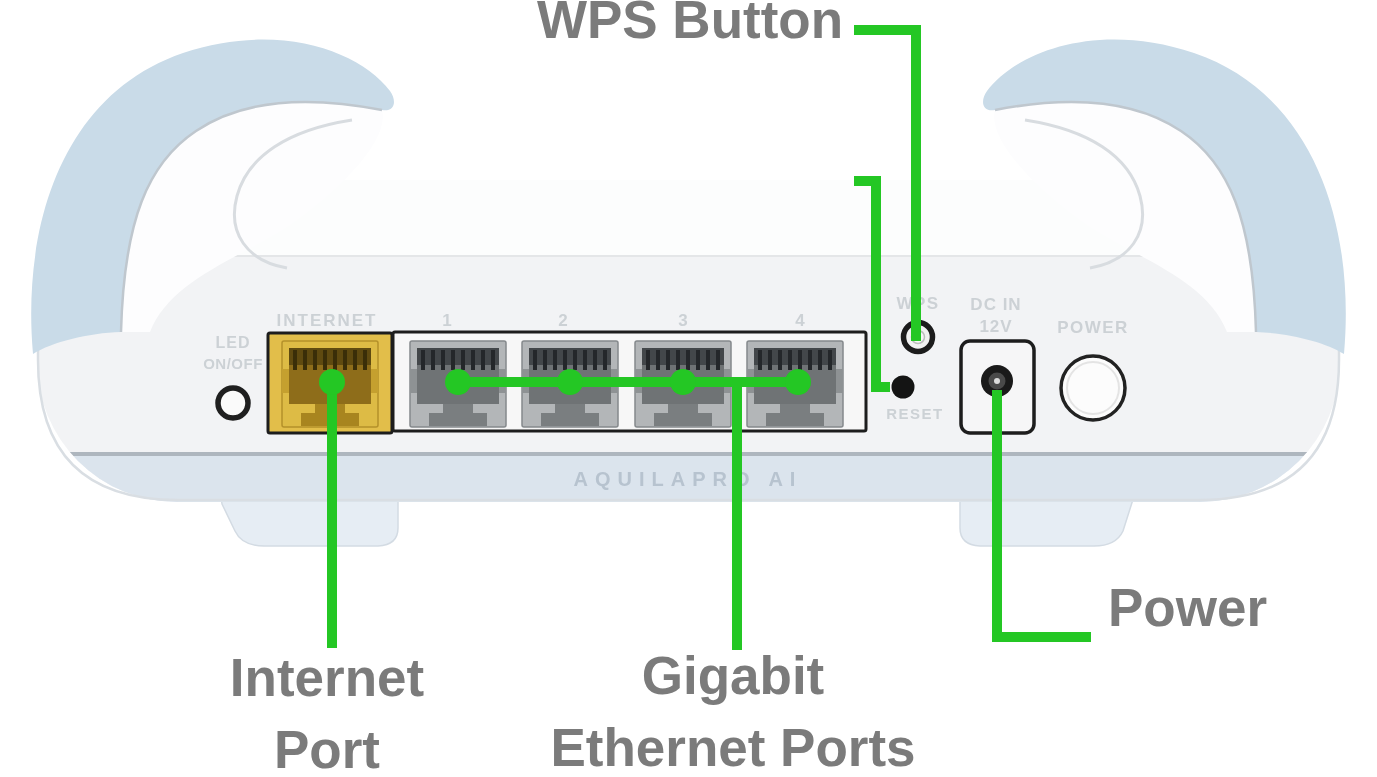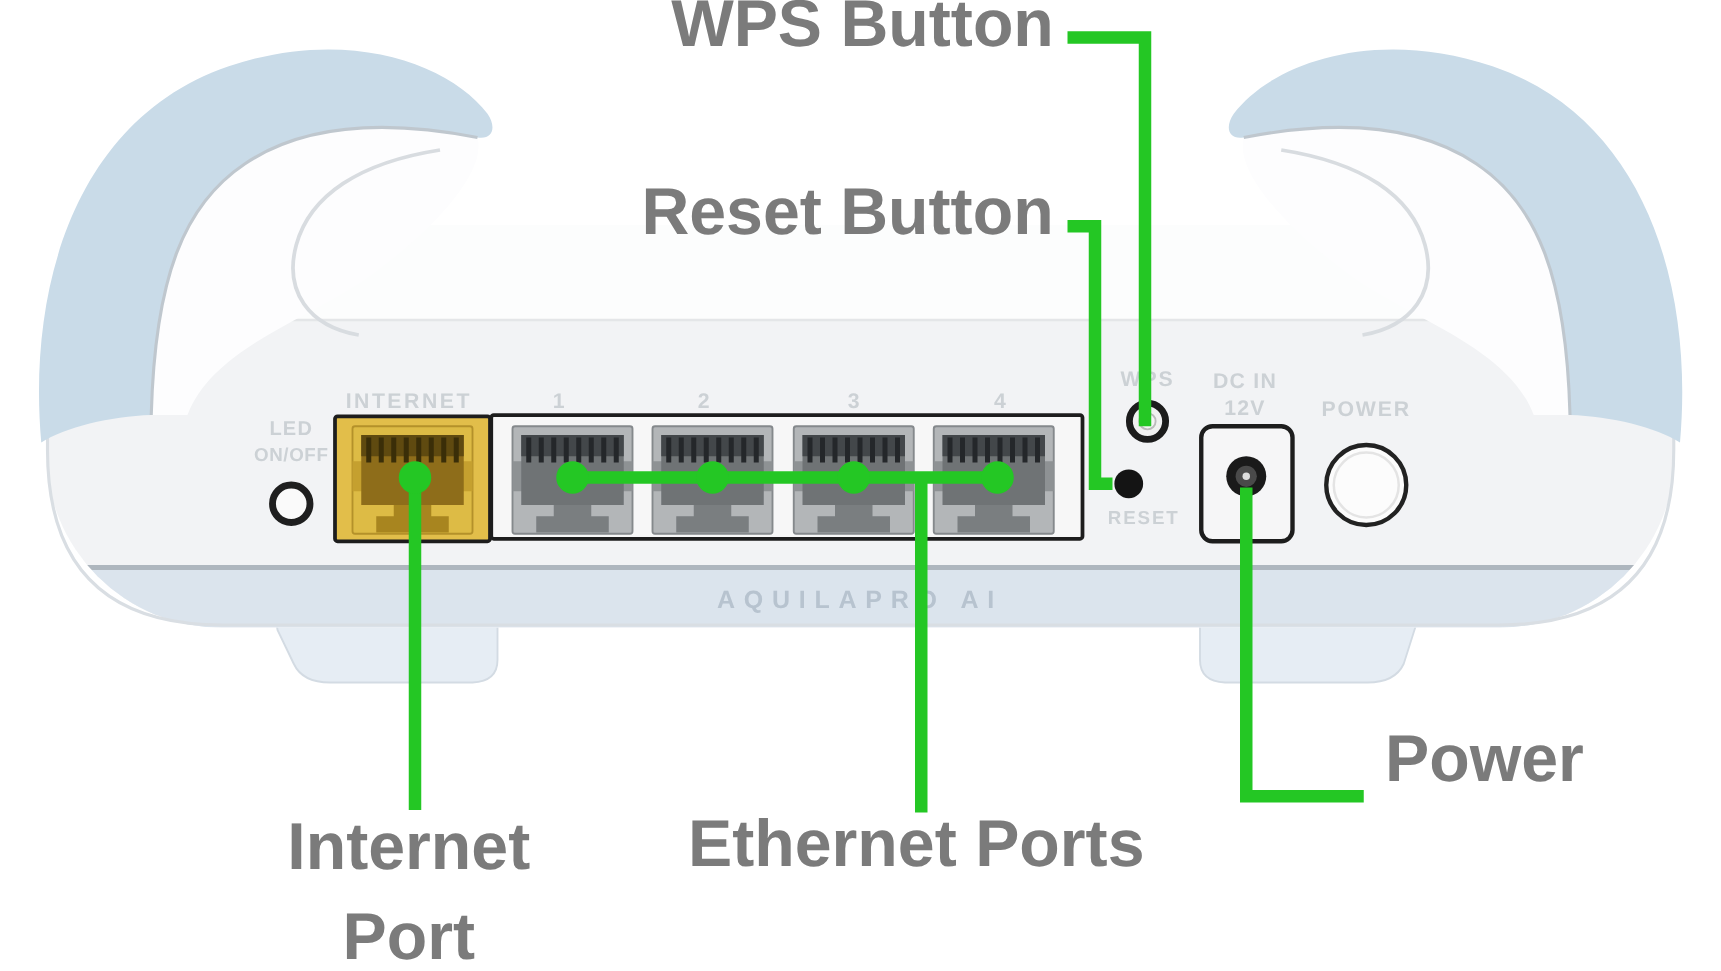--- a/index.html
+++ b/index.html
@@ -156,28 +156,28 @@
         <circle cx="458" cy="382" r="13"></circle>
         <circle cx="570" cy="382" r="13"></circle>
         <circle cx="683" cy="382" r="13"></circle>
         <circle cx="798" cy="382" r="13"></circle>
       </g>
     </g>
   </svg>
 
   <div class="callout center" style="left:690px;top:-16px;">WPS Button</div>
 
-  <div class="callout center" style="left:678px;top:134px;">Reset Button</div>
 
   <div class="callout center" style="left:327px;top:642px;">
     <div>Internet</div>
     <div>Port</div>
   </div>
 
   <div class="callout center" style="left:733px;top:640px;">
+    <div>Gigabit</div>
     <div>Ethernet Ports</div>
   </div>
 
   <div class="callout" style="left:1108px;top:572px;">
     <div>Power</div>
   </div>
 
 </div>
 
 </body></html>

